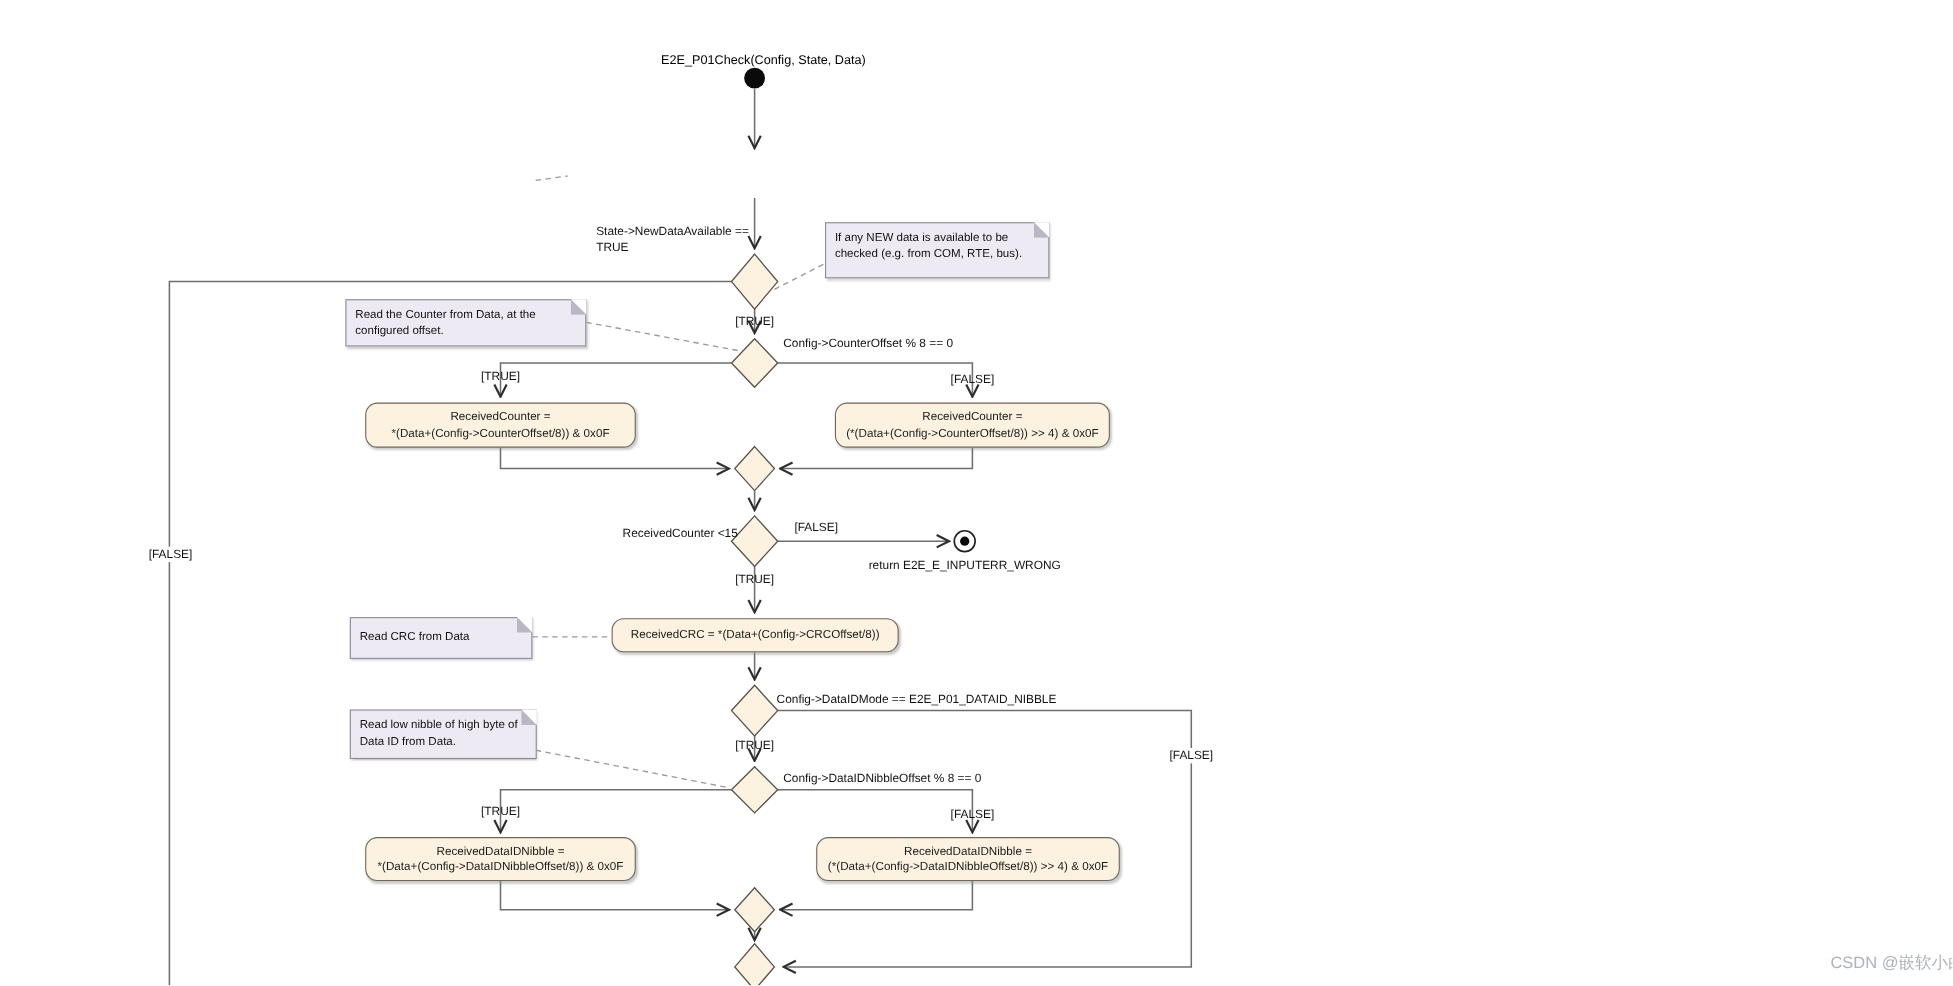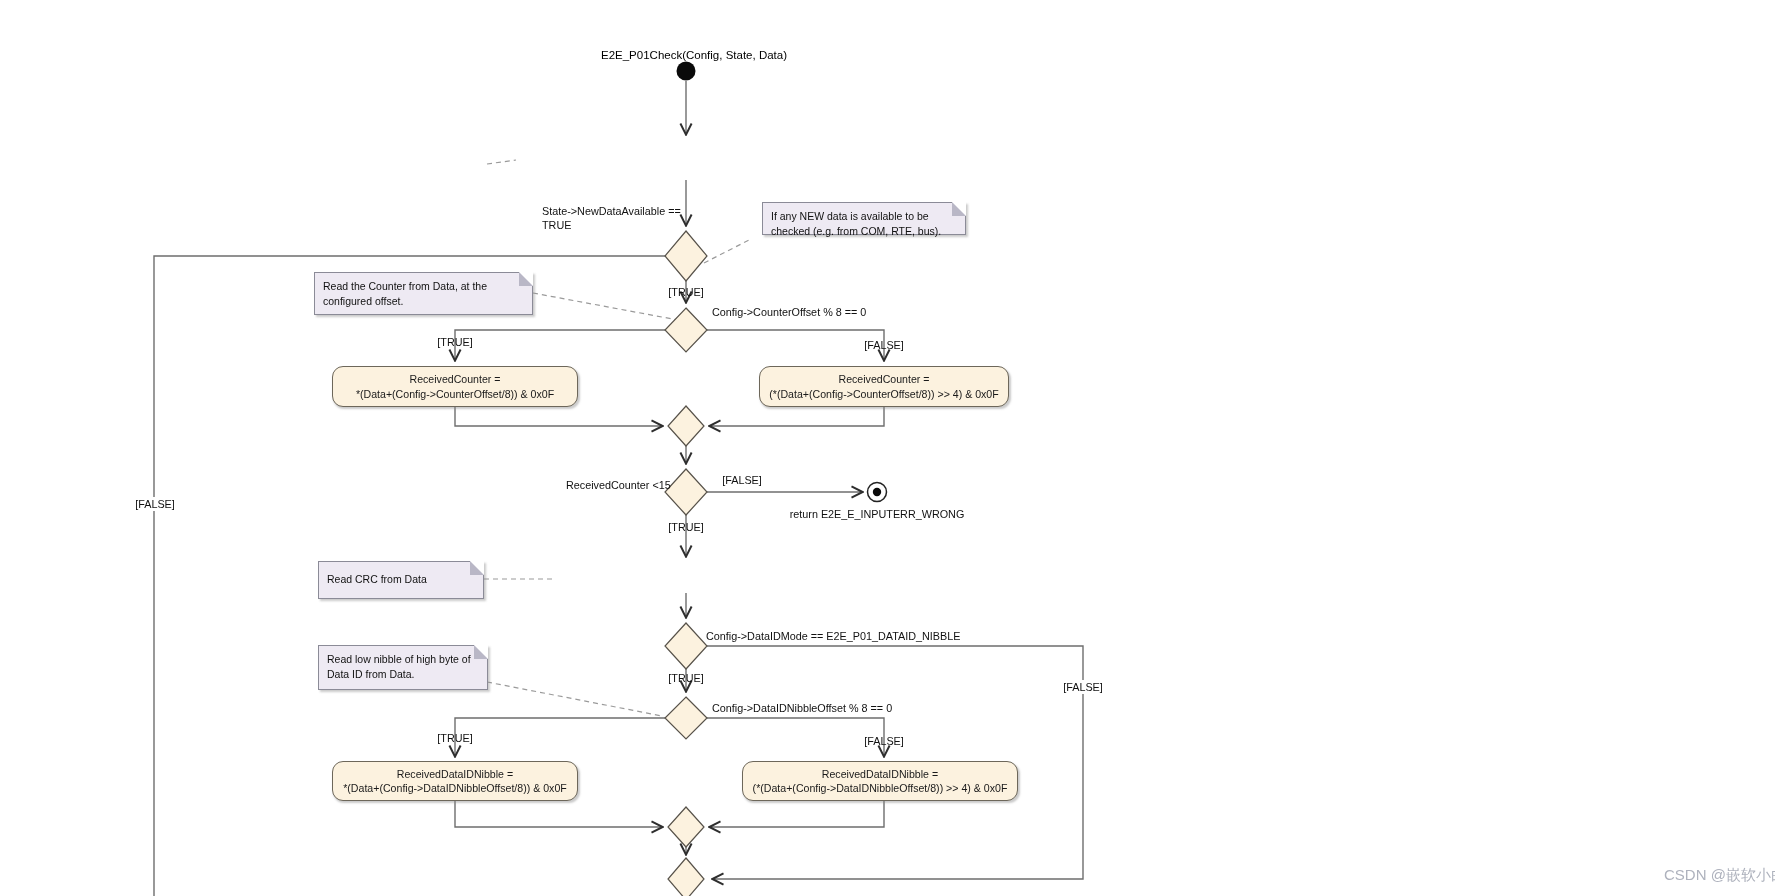--- a/index.html
+++ b/index.html
@@ -86,26 +86,27 @@
       <circle cx="877" cy="492" r="4.2" fill="#0a0a0a"></circle>
     </g>
   </svg>
 
   <div class="lbl ctr title" style="left:686px;top:48px;padding-left:16px;">E2E_P01Check(Config, State, Data)</div>
 
   <div class="node" style="left:332px;top:366px;width:246px;height:41px;">ReceivedCounter =
 *(Data+(Config-&gt;CounterOffset/8)) &amp; 0x0F</div>
   <div class="node" style="left:759px;top:366px;width:250px;height:41px;">ReceivedCounter =
 (*(Data+(Config-&gt;CounterOffset/8)) &gt;&gt; 4) &amp; 0x0F</div>
+  <div class="node" style="left:556px;top:562px;width:261px;height:31px;">ReceivedCRC = *(Data+(Config-&gt;CRCOffset/8))</div>
   <div class="node" style="left:332px;top:761px;width:246px;height:40px;">ReceivedDataIDNibble =
 *(Data+(Config-&gt;DataIDNibbleOffset/8)) &amp; 0x0F</div>
   <div class="node" style="left:742px;top:761px;width:276px;height:40px;">ReceivedDataIDNibble =
 (*(Data+(Config-&gt;DataIDNibbleOffset/8)) &gt;&gt; 4) &amp; 0x0F</div>
 
-  <div class="note" style="left:750px;top:202px;width:204px;height:33px;margin-left:12px;">If any NEW data is available to be
+  <div class="note" style="left:750px;top:202px;width:204px;height:51px;">If any NEW data is available to be
 checked (e.g. from COM, RTE, bus).</div>
   <div class="note" style="left:314px;top:272px;width:219px;height:43px;">Read the Counter from Data, at the
 configured offset.</div>
   <div class="note vcenter" style="left:318px;top:561px;width:166px;height:38px;">Read CRC from Data</div>
   <div class="note" style="left:318px;top:645px;width:170px;height:45px;">Read low nibble of high byte of
 Data ID from Data.</div>
 
   <div class="lbl" style="left:542px;top:204px;">State-&gt;NewDataAvailable ==
 TRUE</div>
   <div class="lbl" style="left:712px;top:305px;white-space:nowrap;">Config-&gt;CounterOffset % 8 == 0</div>

